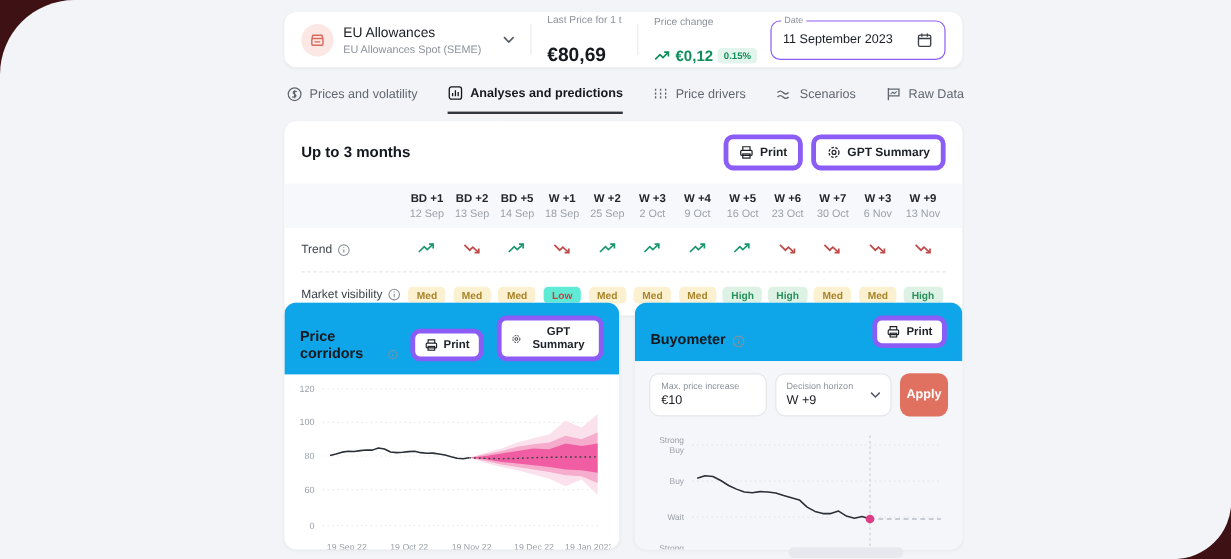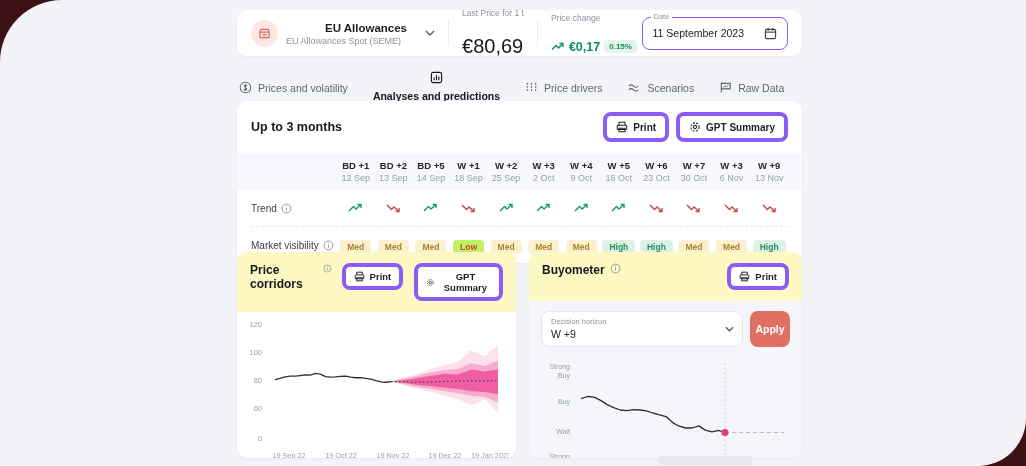--- a/index.html
+++ b/index.html
@@ -6,39 +6,39 @@
   body { font-family:"Liberation Sans", sans-serif; background:#3E1114; }
   .stage { position:relative; width:1026px; height:466px; background:#3E1114; overflow:hidden; }
   .panel { position:absolute; inset:0; background:#f3f4f7; border-radius:62px 0 48px 0; overflow:hidden; }
 
   .card { background:#fff; border-radius:10px; box-shadow:0 1px 3px rgba(25,30,50,.05); }
 
   
   .hdr { position:absolute; left:237px; top:10px; width:565px; height:46px; display:flex; align-items:center; padding:0 14px; }
   .asset { display:flex; align-items:center; gap:8px; }
   .asset-ic { width:27px; height:27px; border-radius:50%; background:#fbe8e5; display:flex; align-items:center; justify-content:center; flex:none; }
-  .asset-name { font-size:11.5px; font-weight:700; color:#1a1d22; line-height:1.25;margin-left:39px; }
+  .asset-name { font-size:11.5px; font-weight:400; color:#1a1d22; line-height:1.25; }
   .asset-sub { font-size:9px; color:#8c919b; line-height:1.25; }
   .chev { margin-left:10px; display:flex; }
   .vsep { width:1px; height:26px; background:#ececf0; margin:0 13px; flex:none; }
   .stat-lbl { font-size:8.5px; color:#8c919b; margin-bottom:17px; }
-  .stat-val { font-size:20px; font-weight:400; color:#15181d; }
+  .stat-val { font-size:16px; font-weight:700; color:#15181d; }
   .chg-row { display:flex; align-items:center; gap:4px; }
   .chg-val { font-size:12.5px; font-weight:700; color:#0f8e5b; }
   .chg-badge { font-size:8px; font-weight:700; color:#0f8e5b; background:#e2f4eb; border-radius:4px; padding:2px 5px; }
   .hdr-spacer { flex:1; }
   .date-box { position:relative; border:1px solid #8b5cf6; border-radius:8px; height:33px; display:flex; align-items:center; gap:20px; padding:0 10px; }
   .date-lbl { position:absolute; top:-6px; left:8px; font-size:7.5px; color:#8c919b; background:#fff; padding:0 3px; }
   .date-val { font-size:10.5px; color:#1a1d22; }
 
   
   .tabs { position:absolute; left:239px; top:71px; width:565px; display:flex; gap:25px; }
   .tab { display:flex; align-items:center; gap:6px; font-size:10.5px; color:#60666f; padding-bottom:9px; cursor:pointer; }
   .tab svg { stroke:#60666f; }
-  .tab.active { color:#15181d; font-weight:700; border-bottom:2px solid #30353e;flex-direction:column; }
+  .tab.active { color:#15181d; font-weight:700; border-bottom:2px solid #30353e; }
   .tab.active svg { stroke:#15181d; }
 
   
   .btn { display:inline-flex; align-items:center; gap:5px; border:4px solid #8b5cf6; background:#fff; border-radius:8px; padding:5px 9px; font-size:10px; font-weight:700; color:#1d2026; cursor:pointer; font-family:inherit; }
   .btn.sm { font-size:9.5px; padding:4px 8px; }
 
   
   .fc { position:absolute; left:237px; top:101px; width:565px; }
   .fc-head { display:flex; align-items:center; padding:11px 14px; }
   .fc-title { font-size:12.5px; font-weight:700; color:#15181d; flex:1; }
@@ -48,27 +48,27 @@
   .fc-cell { flex:1; text-align:center; }
   .col-period { font-size:9.5px; font-weight:700; color:#23262b; display:block; }
   .col-date { font-size:9px; color:#9aa0a8; display:block; margin-top:2px; }
   .fc-row { display:flex; align-items:center; padding:9px 14px; }
   .fc-sep { border-top:1px dashed #e6e7ec; margin:0 14px; }
   .trend-cell svg { display:none; }
   .trend-cell.v-up svg.up { display:inline; }
   .trend-cell.v-down svg.down { display:inline; }
   .vis-badge { display:inline-block; padding:2px 7px; border-radius:4px; font-size:8.5px; font-weight:700; }
   .vis-badge.v-med { background:#fbf0cf; color:#a8842a; }
-  .vis-badge.v-low { background:#bef264; color:#c4453e; }
+  .vis-badge.v-low { background:#5eead4; color:#c4453e; }
   .vis-badge.v-high { background:#ddf1e4; color:#27915c; }
 
   
   .pc { position:absolute; left:237px; top:252px; width:279px; height:206px; overflow:hidden; }
   .bm { position:absolute; left:529px; top:252px; width:273px; height:206px; overflow:hidden; }
-  .cc-head { display:flex; align-items:flex-start; gap:5px; padding:11px 13px; background:#fef9c3; }
+  .cc-head { display:flex; align-items:flex-end; gap:5px; padding:11px 13px; background:#0ea5e9; }
   .cc-title { font-size:12px; font-weight:700; color:#15181d; }
   .cc-spacer { flex:1; }
   .info-ic { display:flex; }
   .pc-chart { margin:0 6px; }
 
   .bm-body { background:#f5f6f9; padding:10px 12px 6px; height:170px; }
   .inputs { display:flex; gap:7px; }
   .field { position:relative; background:#fff; border:1px solid #e4e6ea; border-radius:8px; height:36px; flex:1; padding:5px 9px 0; }
   .field-lbl { font-size:7.5px; color:#8c919b; display:block; }
   .field-val { font-size:10.5px; color:#1a1d22; display:block; margin-top:2px; }
@@ -109,21 +109,21 @@
         <div class="stat-val">€80,69</div>
       </div>
       <span class="vsep"></span>
       <div>
         <div class="stat-lbl">Price change</div>
         <div class="chg-row">
           <svg width="14" height="9" viewBox="0 0 14 9" fill="none" stroke="#0f8e5b" stroke-width="1.4">
               <path d="M1 7.5 L5 3.5 L7.5 6 L12 1.5"></path>
               <path d="M8.5 1.5 H12 V5"></path>
             </svg>
-          <span class="chg-val">€0,17</span>
+          <span class="chg-val">€0,12</span>
           <span class="chg-badge">0.15%</span>
         </div>
       </div>
       <span class="hdr-spacer"></span>
       <div class="date-box">
         <span class="date-lbl">Date</span>
         <span class="date-val">11 September 2023</span>
         <svg width="13" height="13" viewBox="0 0 14 14" fill="none" stroke="#3a3f47" stroke-width="1.2">
           <rect x="1.5" y="2.5" width="11" height="10" rx="1.5"></rect>
             <path d="M1.5 5.5 h11"></path>
@@ -493,20 +493,24 @@
           <svg width="11" height="11" viewBox="0 0 14 14" fill="none" stroke="#1d2026" stroke-width="1.2">
               <path d="M3.5 5 V1.5 h7 V5"></path>
               <rect x="1.5" y="5" width="11" height="5" rx="1"></rect>
               <rect x="3.5" y="8.5" width="7" height="4"></rect>
             </svg>
           <span>Print</span>
         </button>
       </div>
       <div class="bm-body">
         <div class="inputs">
+          <div class="field">
+            <span class="field-lbl">Max. price increase</span>
+            <span class="field-val">€10</span>
+          </div>
           <div class="field">
             <span class="field-lbl">Decision horizon</span>
             <span class="field-val">W +9</span>
             <span class="chev">
               <svg width="9" height="6" viewBox="0 0 10 6" fill="none" stroke="#555b66" stroke-width="1.4">
                   <path d="M1 1 L5 5 L9 1"></path>
                 </svg>
             </span>
           </div>
           <button class="apply-btn">Apply</button>

